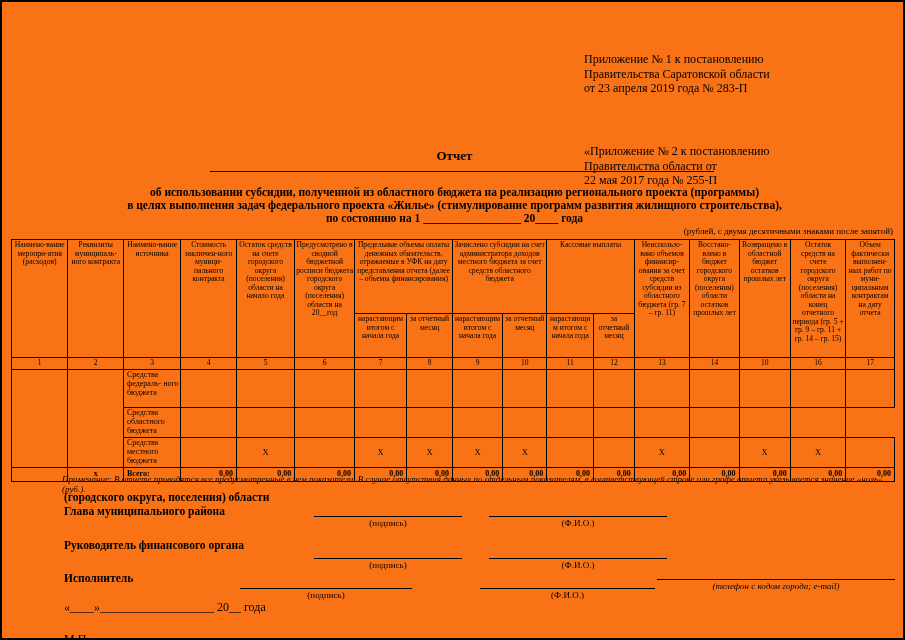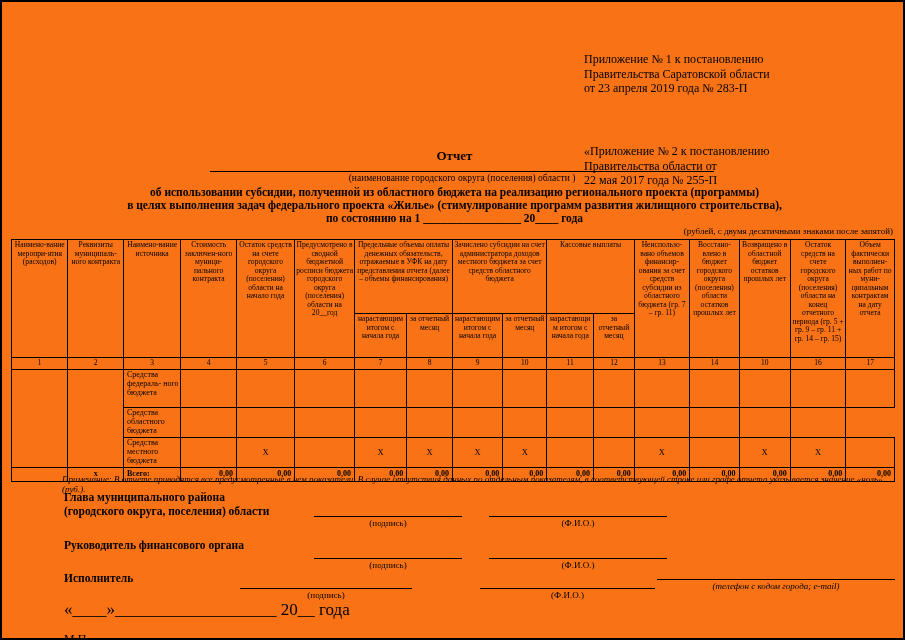--- a/index.html
+++ b/index.html
@@ -45,21 +45,21 @@
   .sig{position:absolute;}
   .sig .line{height:14px;border-bottom:1px solid #000;}
   .sig .cap{font-size:9px;text-align:center;padding-top:1px;}
   .sigA1{left:312px;top:500px;width:148px;}
   .sigB1{left:487px;top:500px;width:178px;}
   .sigA2{left:312px;top:542px;width:148px;}
   .sigB2{left:487px;top:542px;width:178px;}
   .sigA3{left:238px;top:572px;width:172px;}
   .sigB3{left:478px;top:572px;width:175px;}
   .sigC3{left:655px;top:563px;width:238px;font-style:italic;}
-  .date-line{position:absolute;left:62px;top:598px;font-size:17px;}
+  .date-line{position:absolute;left:62px;top:598px;font-size:12px;}
   .mp{position:absolute;left:62px;top:630px;font-size:12px;}
 </style>
 </head>
 <body>
 
 <div class="page">
 
   <div class="appendix a1">
     <div>Приложение № 1 к постановлению</div>
     <div>Правительства Саратовской области</div>
@@ -68,21 +68,20 @@
   <div class="appendix a2">
     <div>«Приложение № 2 к постановлению</div>
     <div>Правительства области от</div>
     <div>22 мая 2017 года № 255-П</div>
   </div>
 
   <div class="doc-title">Отчет</div>
 
   <div class="name-line">
     <div class="blank"></div>
-    <div class="cap">(наименование городского округа (поселения) области )</div>
   </div>
 
   <div class="subtitle s1">об использовании субсидии, полученной из областного бюджета на реализацию регионального проекта (программы)</div>
   <div class="subtitle s2">в целях выполнения задач федерального проекта «Жилье» (стимулирование программ развития жилищного строительства),</div>
   <div class="subtitle s3">по состоянию на 1 _________________ 20____ года</div>
 
   <div class="units">(рублей, с двумя десятичными знаками после запятой)</div>
 
   <div class="table-wrap">
     <table>
@@ -220,22 +219,22 @@
           <td class="num">0,00</td>
           <td class="num">0,00</td>
         </tr>
       </tbody>
     </table>
   </div>
 
   <div class="note">Примечание: В отчете приводятся все предусмотренные в нем показатели. В случае отсутствия данных по отдельным показателям, в соответствующей строке или графе отчета указывается значение «ноль» (руб.).</div>
 
   <div class="siglabel lab1">
+    <div>(городского округа, поселения) области</div>
     <div>Глава муниципального района</div>
-    <div>(городского округа, поселения) области</div>
   </div>
   <div class="sig sigA1">
     <div class="line"></div>
     <div class="cap">(подпись)</div>
   </div>
   <div class="sig sigB1">
     <div class="line"></div>
     <div class="cap">(Ф.И.О.)</div>
   </div>
 

